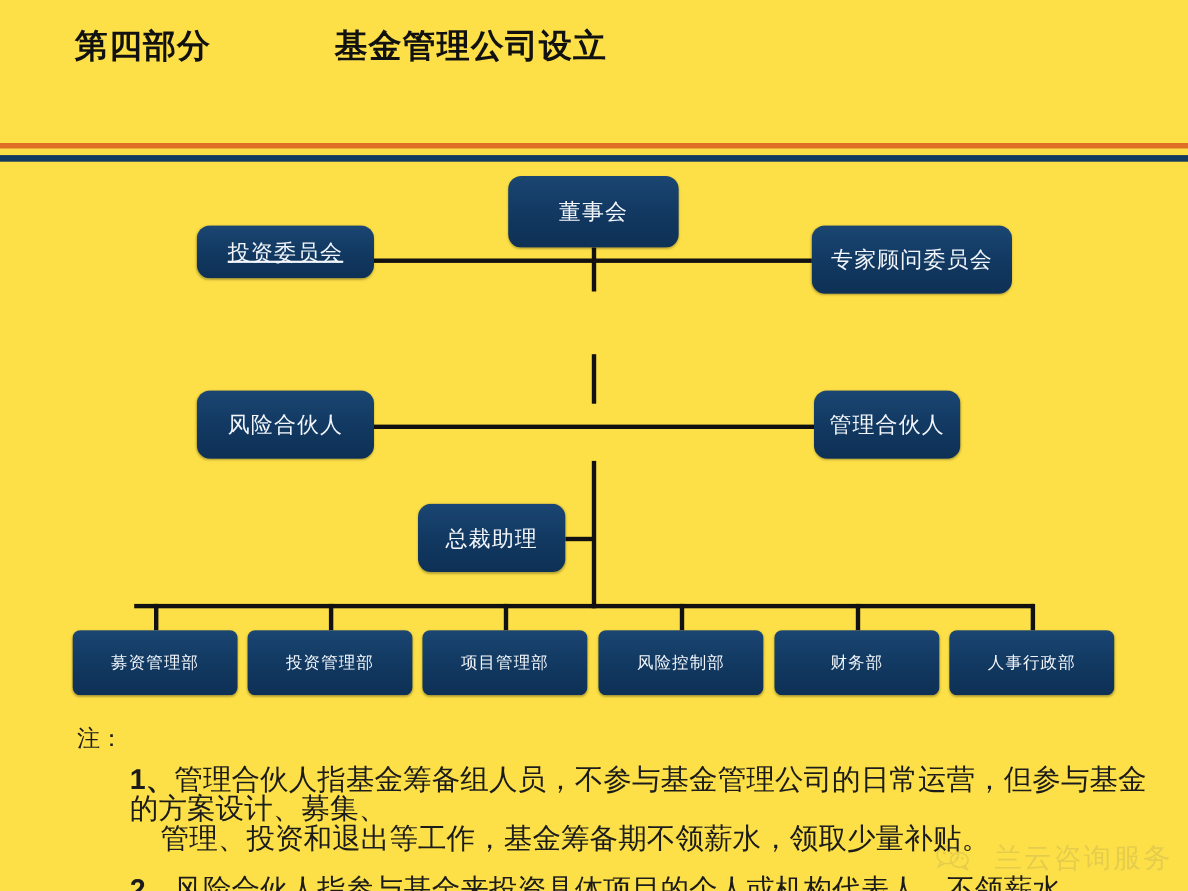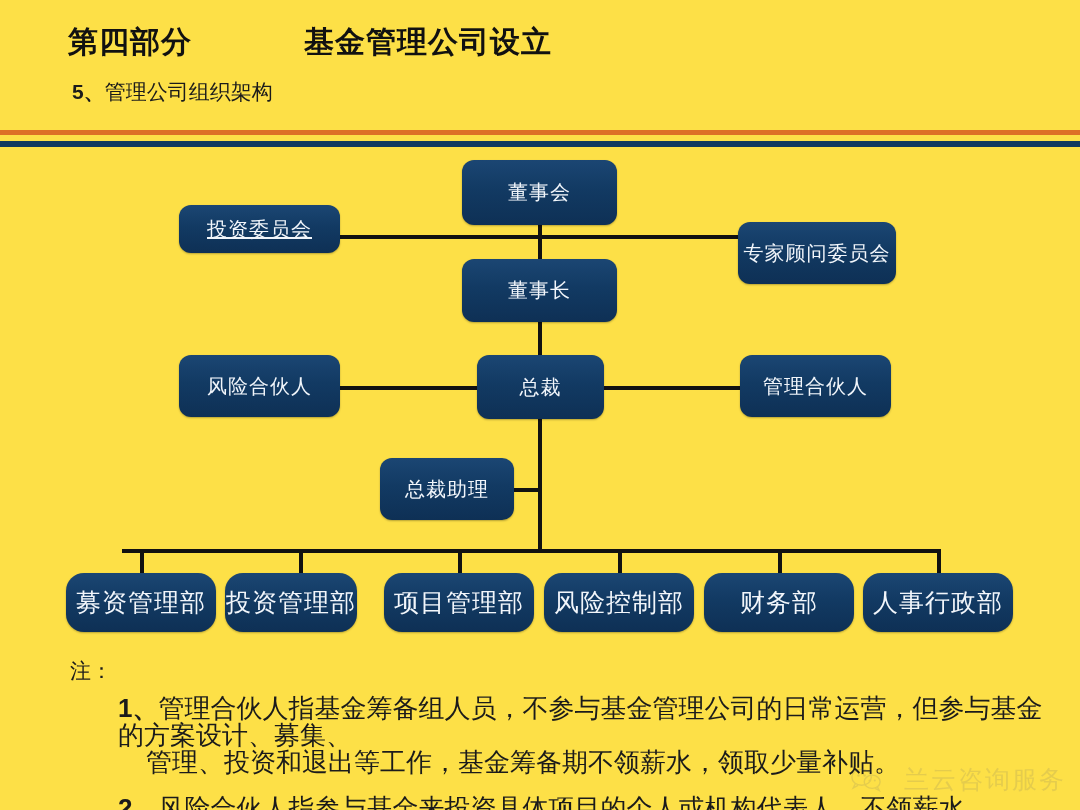--- a/index.html
+++ b/index.html
@@ -80,21 +80,21 @@
     align-items: center;
     justify-content: center;
     font-family: "Liberation Serif", "DejaVu Serif", serif;
     font-size: 20px;
     letter-spacing: 1px;
     box-shadow: 0 1px 2px rgba(0,0,0,0.28);
     z-index: 3;
     box-sizing: border-box;
     text-align: center;
   }
-  .node.dept { font-size: 25px; border-radius: 18px; }
+  .node.dept { font-size: 15px; border-radius: 7px; }
 
   .conn {
     position: absolute;
     background: #111111;
     z-index: 1;
   }
   .conn.h { height: 4px; }
   .conn.v { width: 4px; }
 
   
@@ -149,21 +149,20 @@
     letter-spacing: 2px;
   }
   .wechat-glyph { width: 30px; height: 26px; display: block; }
 </style>
 </head>
 <body>
 
 <div id="slide">
 
   <div class="hdr-title">第四部分            基金管理公司设立</div>
-  <div class="hdr-sub"><span class="num">5、</span><span>管理公司组织架构</span></div>
 
   <div class="rule-orange"></div>
   <div class="rule-navy"></div>
 
   <div id="chart">
 
     <div class="conn v" style="left:538px; top:78px; height:40px;"></div>
 
     <div class="conn h" style="left:340px; top:88px; width:398px;"></div>
 
@@ -181,34 +180,32 @@
     <div class="conn v" style="left:299px; top:402px; height:24px;"></div>
     <div class="conn v" style="left:458px; top:402px; height:24px;"></div>
     <div class="conn v" style="left:618px; top:402px; height:24px;"></div>
     <div class="conn v" style="left:778px; top:402px; height:24px;"></div>
     <div class="conn v" style="left:937px; top:402px; height:24px;"></div>
 
     <div class="node" style="left:462px; top:13px; width:155px; height:65px;">董事会</div>
 
     <div class="node" style="left:179px; top:58px; width:161px; height:48px;text-decoration:underline;">投资委员会</div>
 
-    <div class="node" style="left:738px; top:58px; width:158px; height:62px;margin-top:17px;">专家顾问委员会</div>
-
-    <div class="node" style="left:462px; top:112px; width:155px; height:63px;">董事长</div>
+    <div class="node" style="left:738px; top:58px; width:182px; height:62px;">专家顾问委员会</div>
+
 
     <div class="node" style="left:179px; top:208px; width:161px; height:62px;">风险合伙人</div>
 
-    <div class="node" style="left:477px; top:208px; width:127px; height:64px;">总裁</div>
-
-    <div class="node" style="left:740px; top:208px; width:151px; height:62px;">管理合伙人</div>
+
+    <div class="node" style="left:740px; top:208px; width:133px; height:62px;">管理合伙人</div>
 
     <div class="node" style="left:380px; top:311px; width:134px; height:62px;">总裁助理</div>
 
     <div class="node dept" style="left:66px; top:426px; width:150px; height:59px;">募资管理部</div>
-    <div class="node dept" style="left:225px; top:426px; width:132px; height:59px;font-family:Liberation Serif, serif;">投资管理部</div>
+    <div class="node dept" style="left:225px; top:426px; width:150px; height:59px;font-family:Liberation Serif, serif;">投资管理部</div>
     <div class="node dept" style="left:544px; top:426px; width:150px; height:59px;">风险控制部</div>
     <div class="node dept" style="left:384px; top:426px; width:150px; height:59px;">项目管理部</div>
     <div class="node dept" style="left:704px; top:426px; width:150px; height:59px;">财务部</div>
     <div class="node dept" style="left:863px; top:426px; width:150px; height:59px;">人事行政部</div>
   </div>
 
   <div id="notes">
     <div class="notes-label">注：</div>
 
     <div class="note-item note-1">

